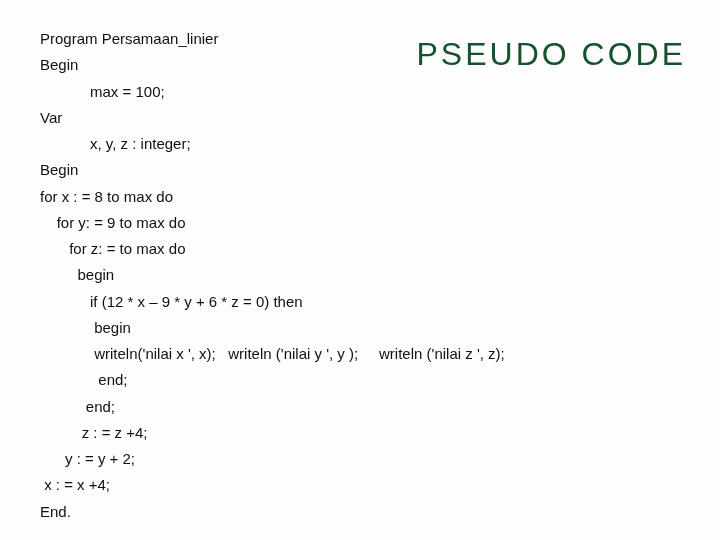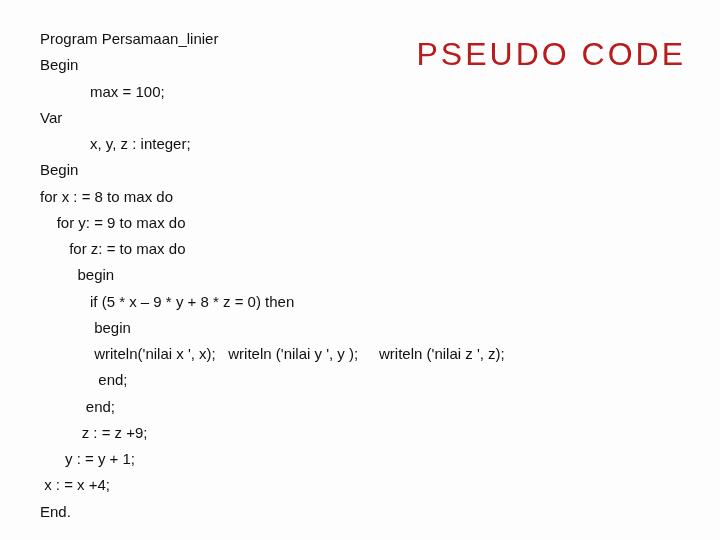--- a/index.html
+++ b/index.html
@@ -17,21 +17,21 @@
     height: 540px;
     box-sizing: border-box;
     background: #fdfdfd;
   }
   .heading {
     position: absolute;
     top: 36px;
     right: 34px;
     font-size: 32px;
     letter-spacing: 3px;
-    color: #b91c1c;
+    color: #14532d;
     font-weight: 400;
     font-family: Arial, Helvetica, sans-serif;
   }
   .codeblock {
     position: absolute;
     left: 40px;
     top: 26px;
     font-size: 15px;
     line-height: 1.75;
     color: #111;
@@ -47,22 +47,22 @@
   <div class="codeblock"><span>Program Persamaan_linier</span>
 <span>Begin</span>
 <span>            max = 100;</span>
 <span>Var</span>
 <span>            x, y, z : integer;</span>
 <span>Begin</span>
 <span>for x : = 8 to max do</span>
 <span>    for y: = 9 to max do</span>
 <span>       for z: = to max do</span>
 <span>         begin</span>
-<span>            if (5 * x – 9 * y + 8 * z = 0) then</span>
+<span>            if (12 * x – 9 * y + 6 * z = 0) then</span>
 <span>             begin</span>
 <span>             writeln('nilai x ', x);   writeln ('nilai y ', y );     writeln ('nilai z ', z);</span>
 <span>              end;</span>
 <span>           end;</span>
-<span>          z : = z +9;</span>
-<span>      y : = y + 1;</span>
+<span>          z : = z +4;</span>
+<span>      y : = y + 2;</span>
 <span> x : = x +4;</span>
 <span>End.</span></div>
 </div>
 
 </body></html>

